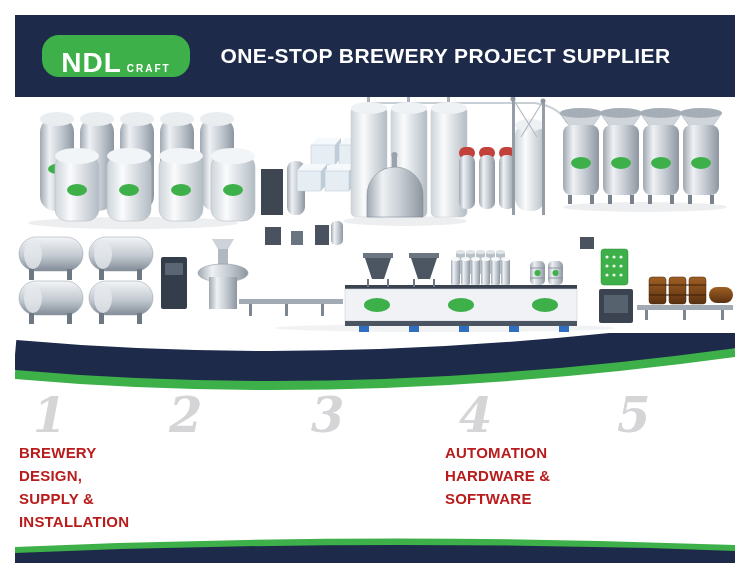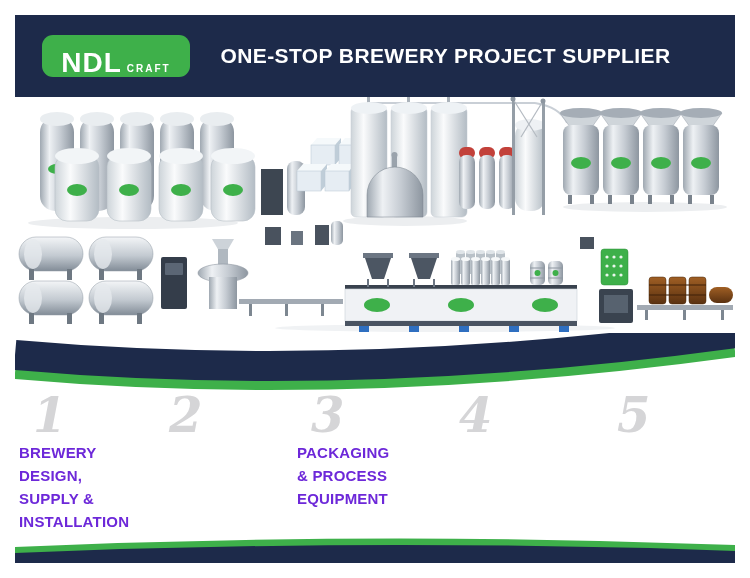--- a/index.html
+++ b/index.html
@@ -6,21 +6,21 @@
   .frame{
     position:relative;width:750px;height:578px;background:#ffffff;
     font-family:"Liberation Sans", sans-serif;overflow:hidden;margin:0 auto;
   }
   
   .header{
     position:absolute;left:15px;top:15px;width:720px;height:82px;
     background:#1d2a4a;display:flex;align-items:center;
   }
   .logo{
-    margin-left:27px;width:148px;height:42px;background:#3eb04a;border-radius:11px;
+    margin-left:27px;width:148px;height:42px;background:#3eb04a;border-radius:17px;
     display:flex;align-items:baseline;justify-content:center;color:#ffffff;
     flex:0 0 auto;
   }
   .logo-inner{display:flex;align-items:baseline;margin-top:7px;}
   .logo-primary{font-size:28px;font-weight:800;letter-spacing:1px;line-height:42px;}
   .logo-secondary{font-size:10px;font-weight:700;letter-spacing:2px;margin-left:5px;}
   .header-title{
     flex:1;text-align:center;color:#ffffff;font-size:21px;font-weight:700;
     letter-spacing:0.4px;padding-right:34px;white-space:nowrap;
   }
@@ -35,21 +35,21 @@
   }
   .feature{flex:1;padding:0 4px 0 4px;box-sizing:border-box;}
   .feature:nth-child(3){padding-left:10px;}
   .feature:nth-child(4){padding-left:16px;}
   .feature:nth-child(5){padding-left:26px;}
   .feature-number{
     font-family:"DejaVu Serif", serif;font-style:italic;font-weight:700;
     font-size:48px;line-height:44px;color:#d5d5d7;margin-left:14px;
   }
   .feature-label{
-    margin-top:4px;font-size:15px;font-weight:700;color:#6d28d9;
+    margin-top:4px;font-size:15px;font-weight:700;color:#b91c1c;
     line-height:23px;white-space:pre-line;letter-spacing:0.2px;
   }
   
   .footer{position:absolute;left:15px;top:537px;width:720px;height:26px;}
 </style>
 </head>
 <body>
 
 <div class="frame">
 
@@ -350,26 +350,26 @@
       <div class="feature-label">BREWERY
 DESIGN,
 SUPPLY &amp;
 INSTALLATION</div>
     </div>
     <div class="feature">
       <div class="feature-number">2</div>
     </div>
     <div class="feature">
       <div class="feature-number">3</div>
-      <div class="feature-label">PACKAGING
-&amp; PROCESS
-EQUIPMENT</div>
     </div>
     <div class="feature">
       <div class="feature-number">4</div>
+      <div class="feature-label">AUTOMATION
+HARDWARE &amp;
+SOFTWARE</div>
     </div>
     <div class="feature">
       <div class="feature-number">5</div>
     </div>
   </div>
 
   <div class="footer">
     <svg width="720" height="26" viewBox="0 0 720 26" xmlns="http://www.w3.org/2000/svg">
       <path d="M0,10 Q360,-6 720,8 L720,18 Q360,4 0,20 Z" fill="#3eb04a"></path>
       <path d="M0,16 Q360,1 720,14 L720,26 L0,26 Z" fill="#1d2a4a"></path>

